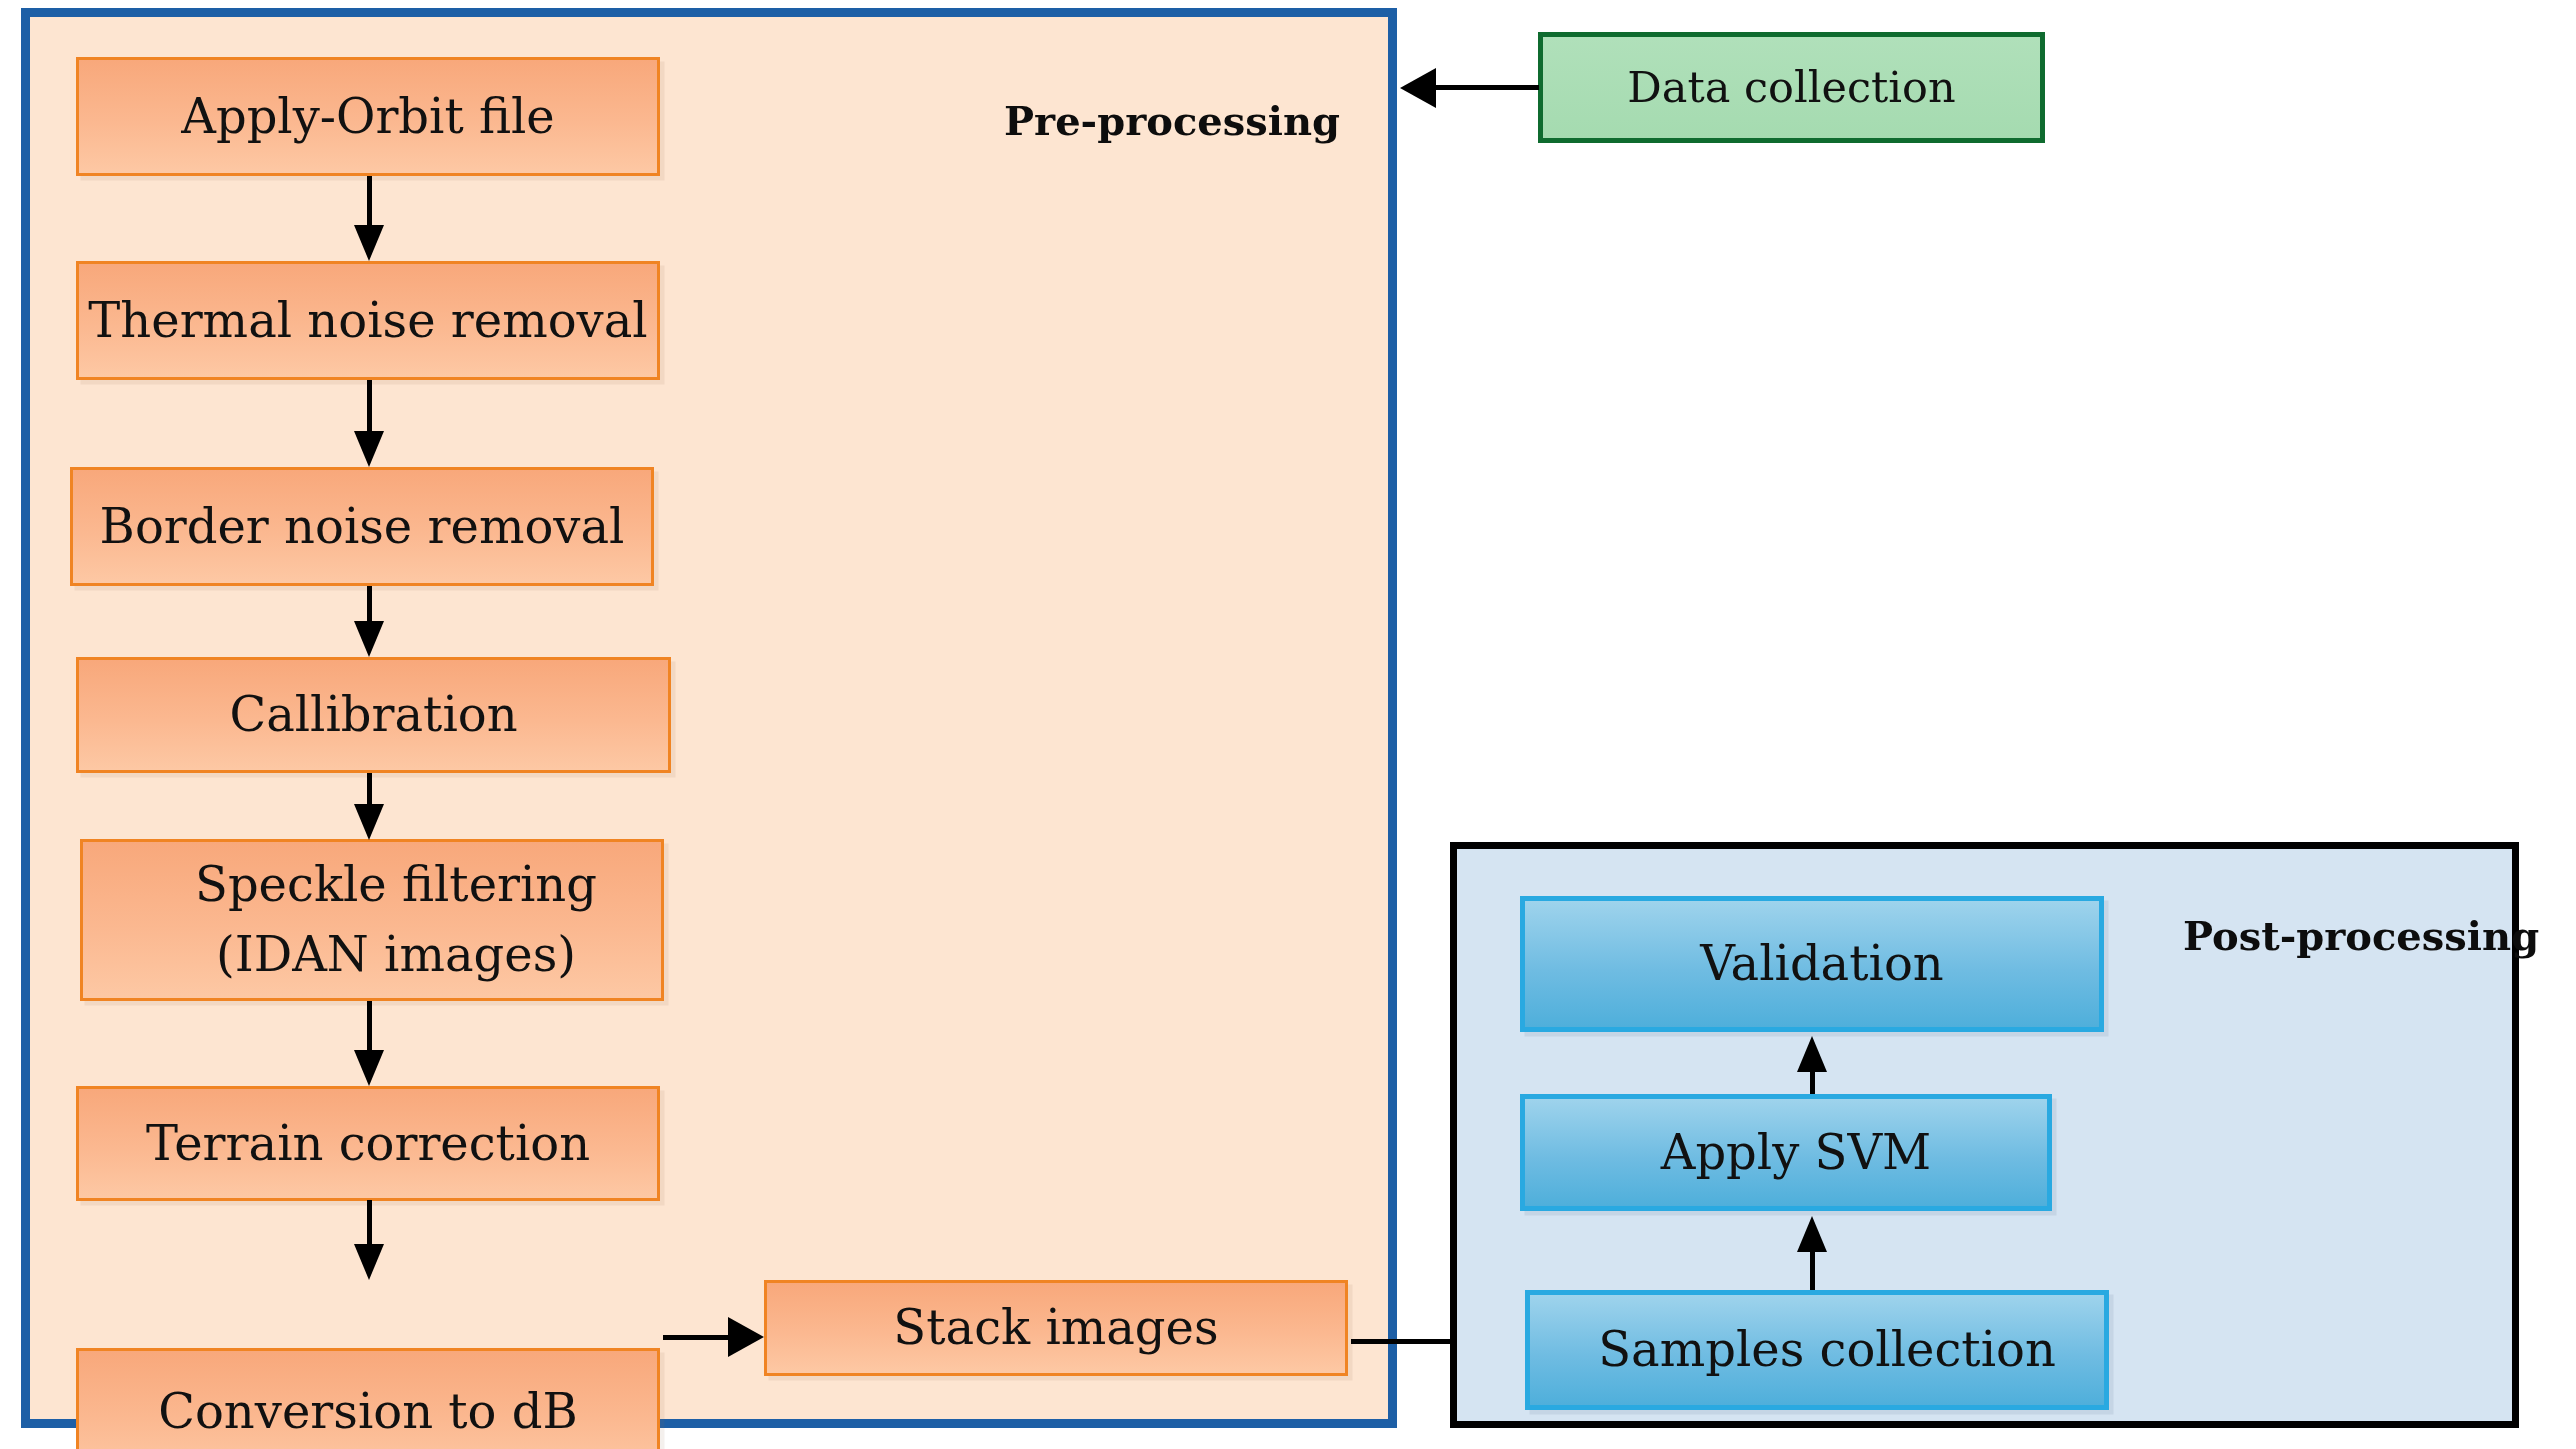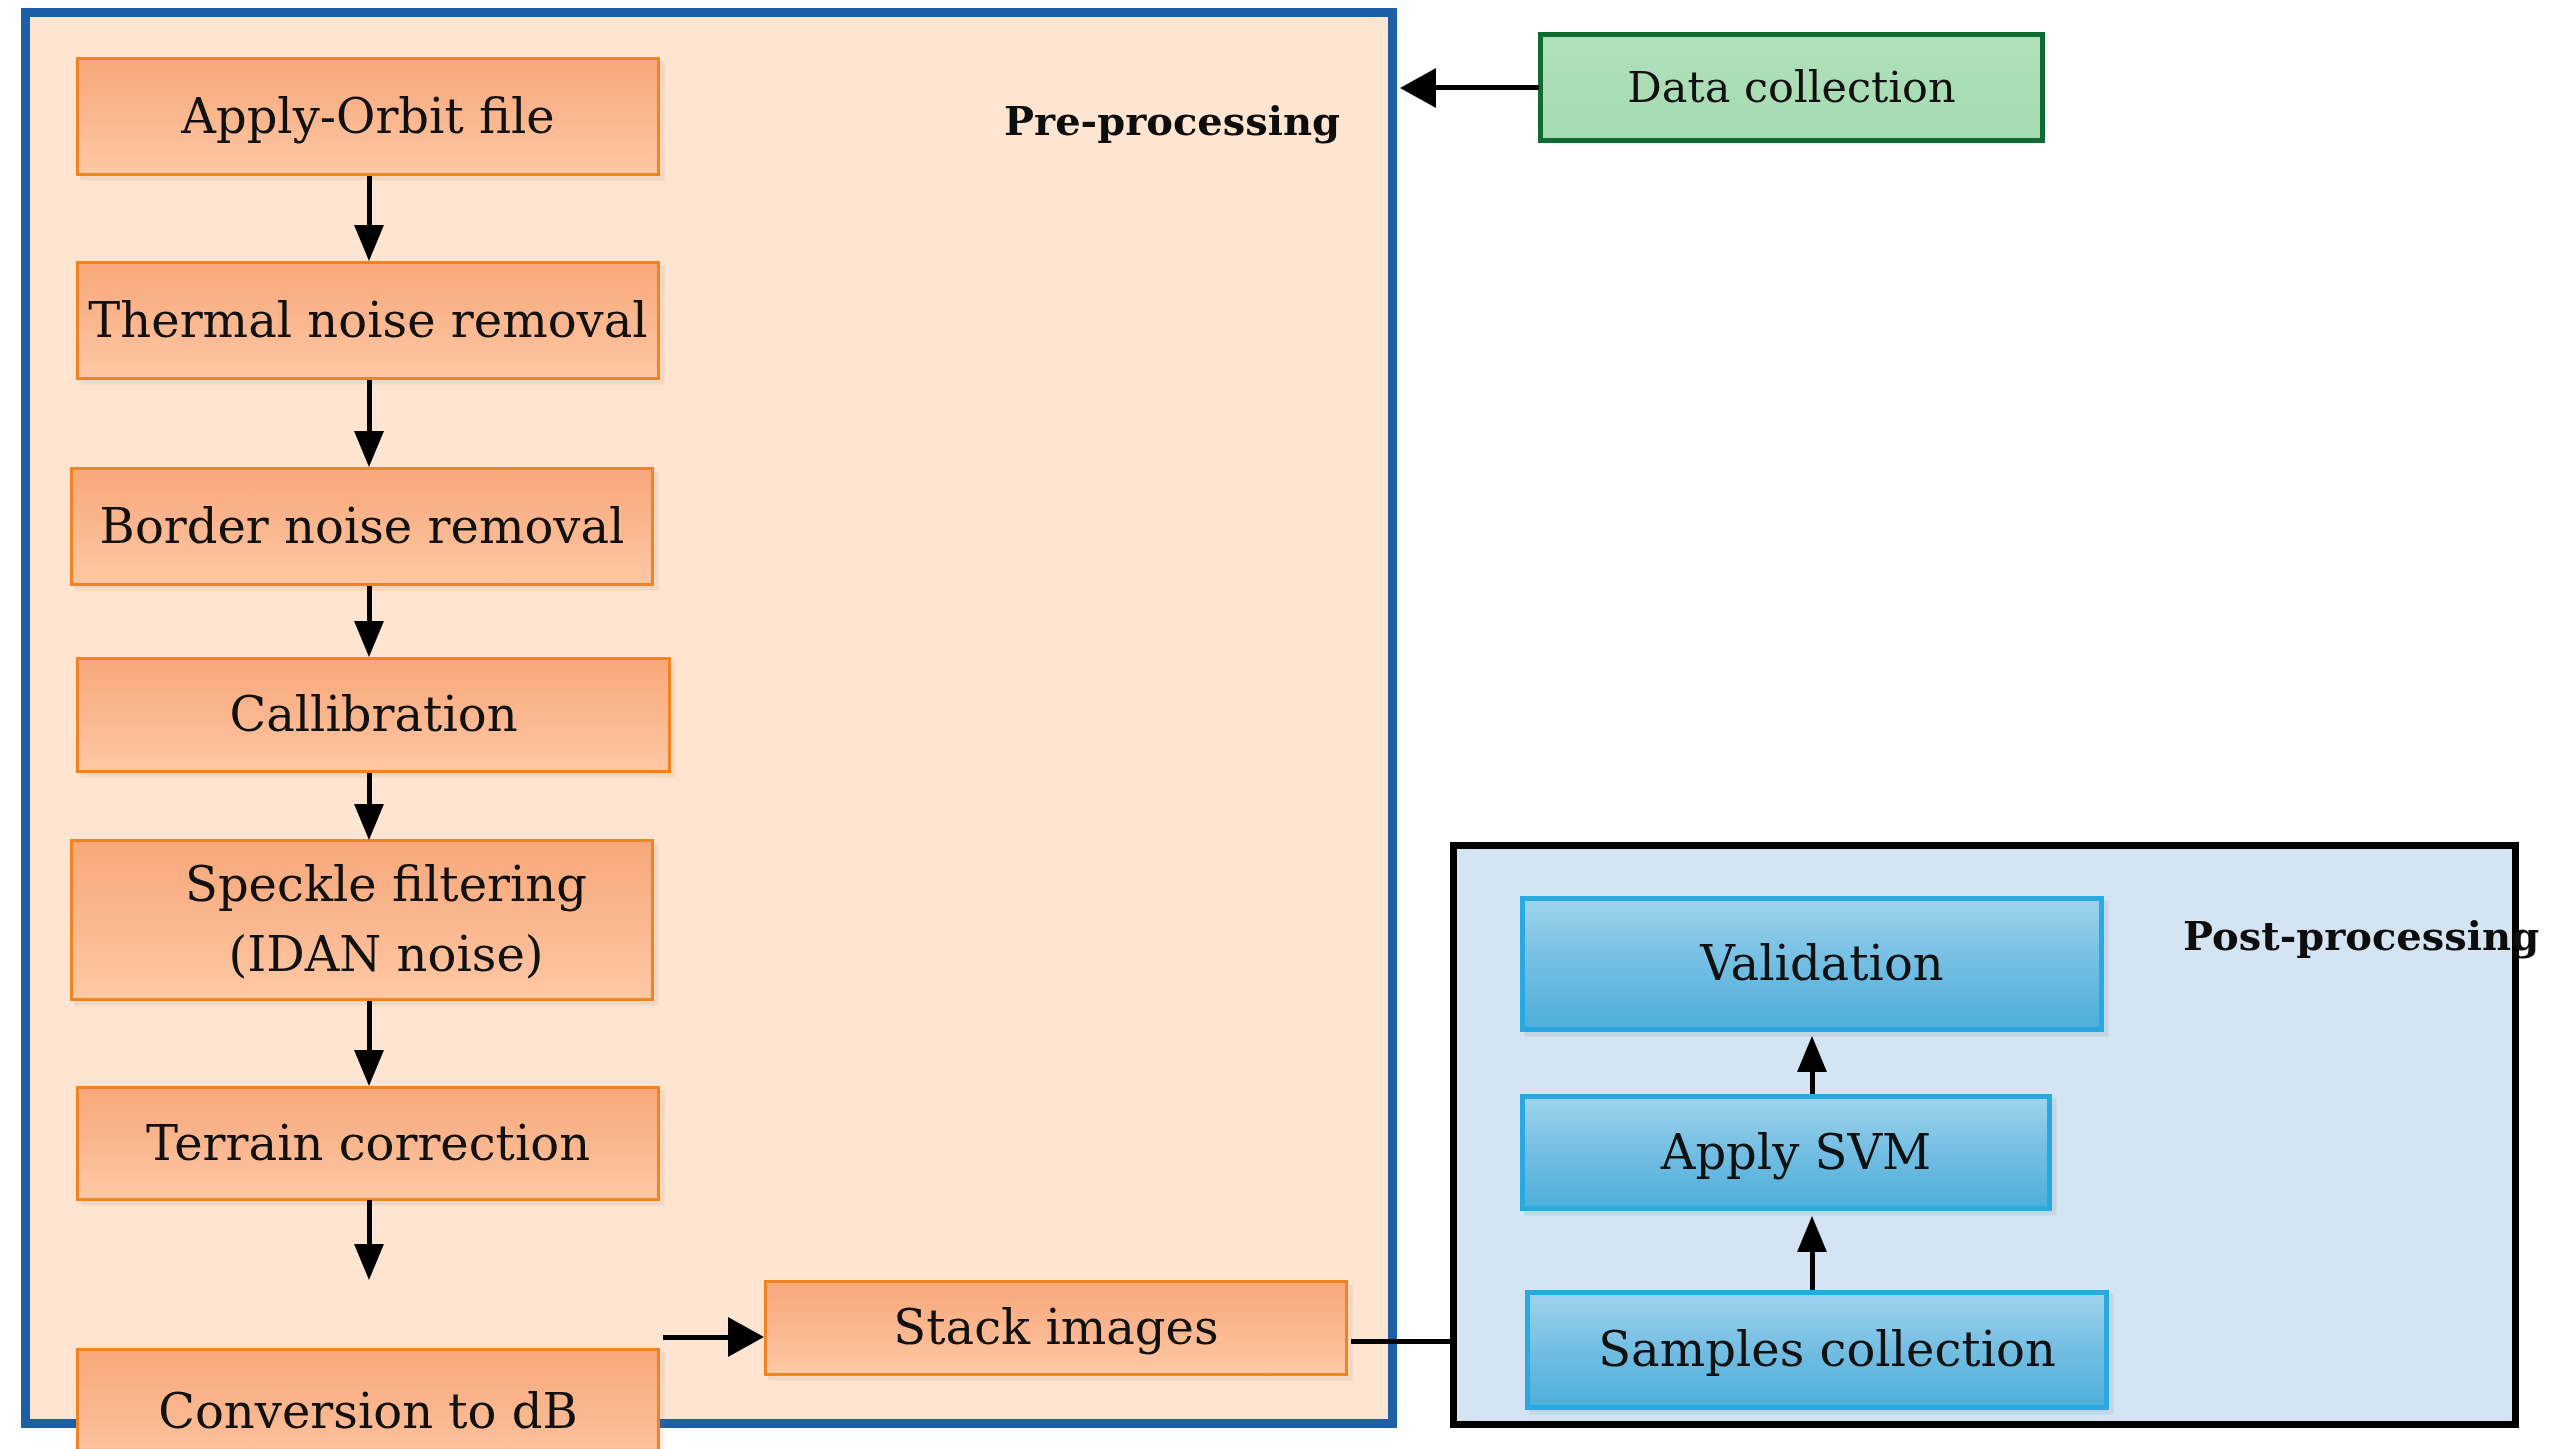--- a/index.html
+++ b/index.html
@@ -70,21 +70,21 @@
   }
   .node-green {
     background: linear-gradient(180deg, #b0e0ba 0%, #a5dbb0 100%);
     border: 5.2px solid #0f6b2f;
   }
   
   .n-apply      { left: 76px;  top: 57px;   width: 584px; height: 119px; }
   .n-thermal    { left: 76px;  top: 261px;  width: 584px; height: 119px; }
   .n-border     { left: 70px;  top: 467px;  width: 584px; height: 119px; }
   .n-callib     { left: 76px;  top: 657px; width: 595px; height: 116px; }
-  .n-speckle    { left: 70px;  top: 839px; width: 584px; height: 162px; padding-left: 48px; }
+  .n-speckle    { left: 80px;  top: 839px; width: 584px; height: 162px; padding-left: 48px; }
   .n-terrain    { left: 76px;  top: 1086px; width: 584px; height: 115px; }
   .n-conversion { left: 76px;  top: 1348px; width: 584px; height: 128px; }
   .n-stack      { left: 764px; top: 1280px; width: 584px; height: 96px; }
   
   .n-validation { left: 1520px; top: 896px; width: 584px; height: 136px; }
   .n-applysvm   { left: 1520px; top: 1094px; width: 532px; height: 117px; }
   .n-samples    { left: 1525px; top: 1290px; width: 584px; height: 120px; }
   
   .n-datacoll   { left: 1538px; top: 32px;   width: 507px; height: 111px; font-size: 43px; }
   
@@ -125,21 +125,21 @@
     <span>Thermal noise removal</span>
   </div>
   <div class="node node-orange n-border">
     <span>Border noise removal</span>
   </div>
   <div class="node node-orange n-callib">
     <span>Callibration</span>
   </div>
   <div class="node node-orange n-speckle">
     <span>Speckle filtering</span>
-    <span>(IDAN noise)</span>
+    <span>(IDAN images)</span>
   </div>
   <div class="node node-orange n-terrain">
     <span>Terrain correction</span>
   </div>
   <div class="node node-orange n-conversion">
     <span>Conversion to dB</span>
   </div>
   <div class="node node-orange n-stack">
     <span>Stack images</span>
   </div>

